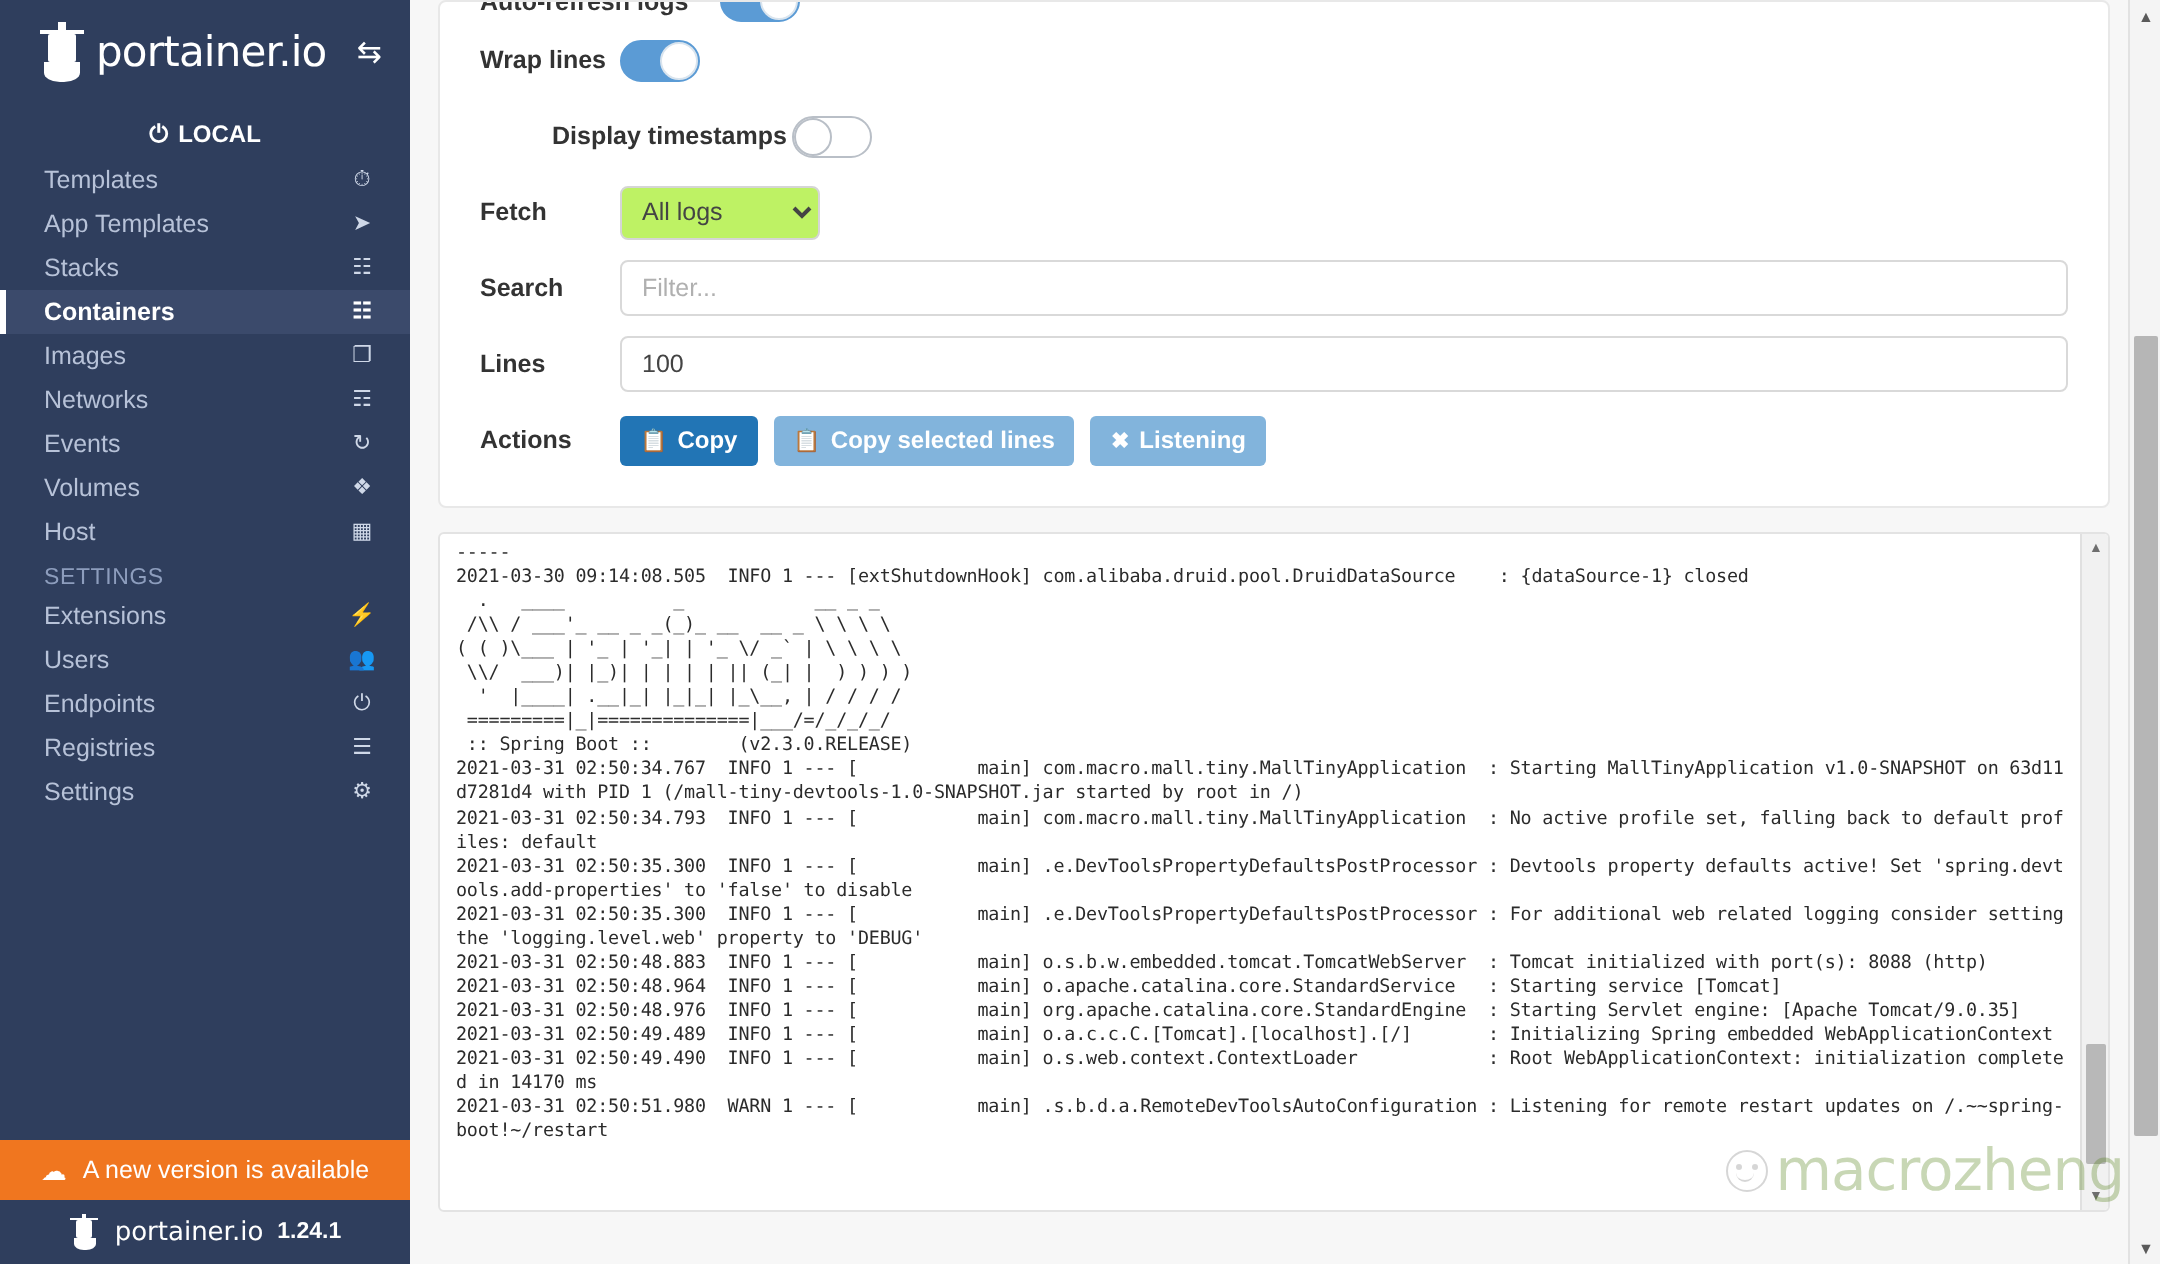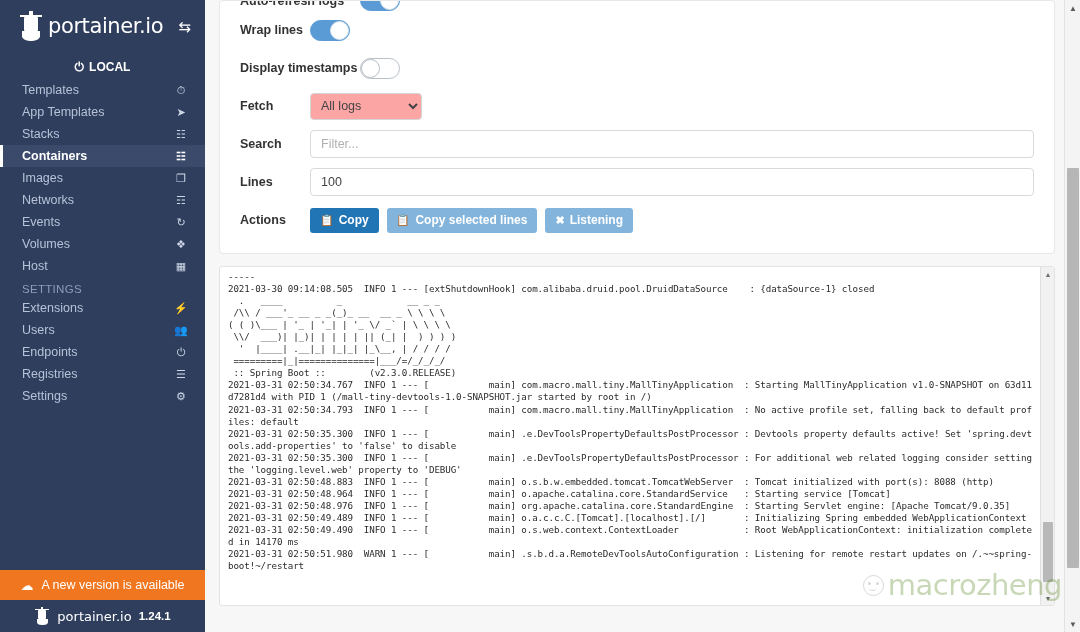--- a/index.html
+++ b/index.html
@@ -171,27 +171,27 @@
     border: 1px solid #b9bfc7;
     top: 0px; left: 0px;
   }
   .toggle.on {
     background: #5b9bd5;
     border-color: #5b9bd5;
   }
   .toggle.on .knob { left: 19px; border-color: #d9e4ee; }
 
   select.fetch-select {
-    width: 112px; height: 27px;
+    width: 100px; height: 27px;
     border: 1px solid #d5d5d5;
     border-radius: 4px;
     font-size: 12.5px;
     color: #444;
     padding: 0 6px;
-    background: #fca5a5;
+    background: #bef264;
     font-family: "Liberation Sans", sans-serif;
     cursor: pointer;
   }
   input.text-input {
     height: 28px;
     width: 730px;
     border: 1px solid #d9d9d9;
     border-radius: 4px;
     font-size: 12.5px;
     color: #444;
@@ -448,21 +448,21 @@
         </div>
 
         <div class="row">
           <span class="row-label">Wrap lines</span>
           <span class="toggle on">
               <span class="knob"></span>
             </span>
         </div>
 
         <div class="row">
-          <span class="row-label" style="width:120px;flex:0 0 120px;">Display timestamps</span>
+          <span class="row-label" style="width:120px;flex:0 0 120px;margin-left:36px;">Display timestamps</span>
           <span class="toggle">
               <span class="knob"></span>
             </span>
         </div>
 
         <div class="row">
           <span class="row-label">Fetch</span>
           <select class="fetch-select">
             <option>All logs</option>
           </select>

